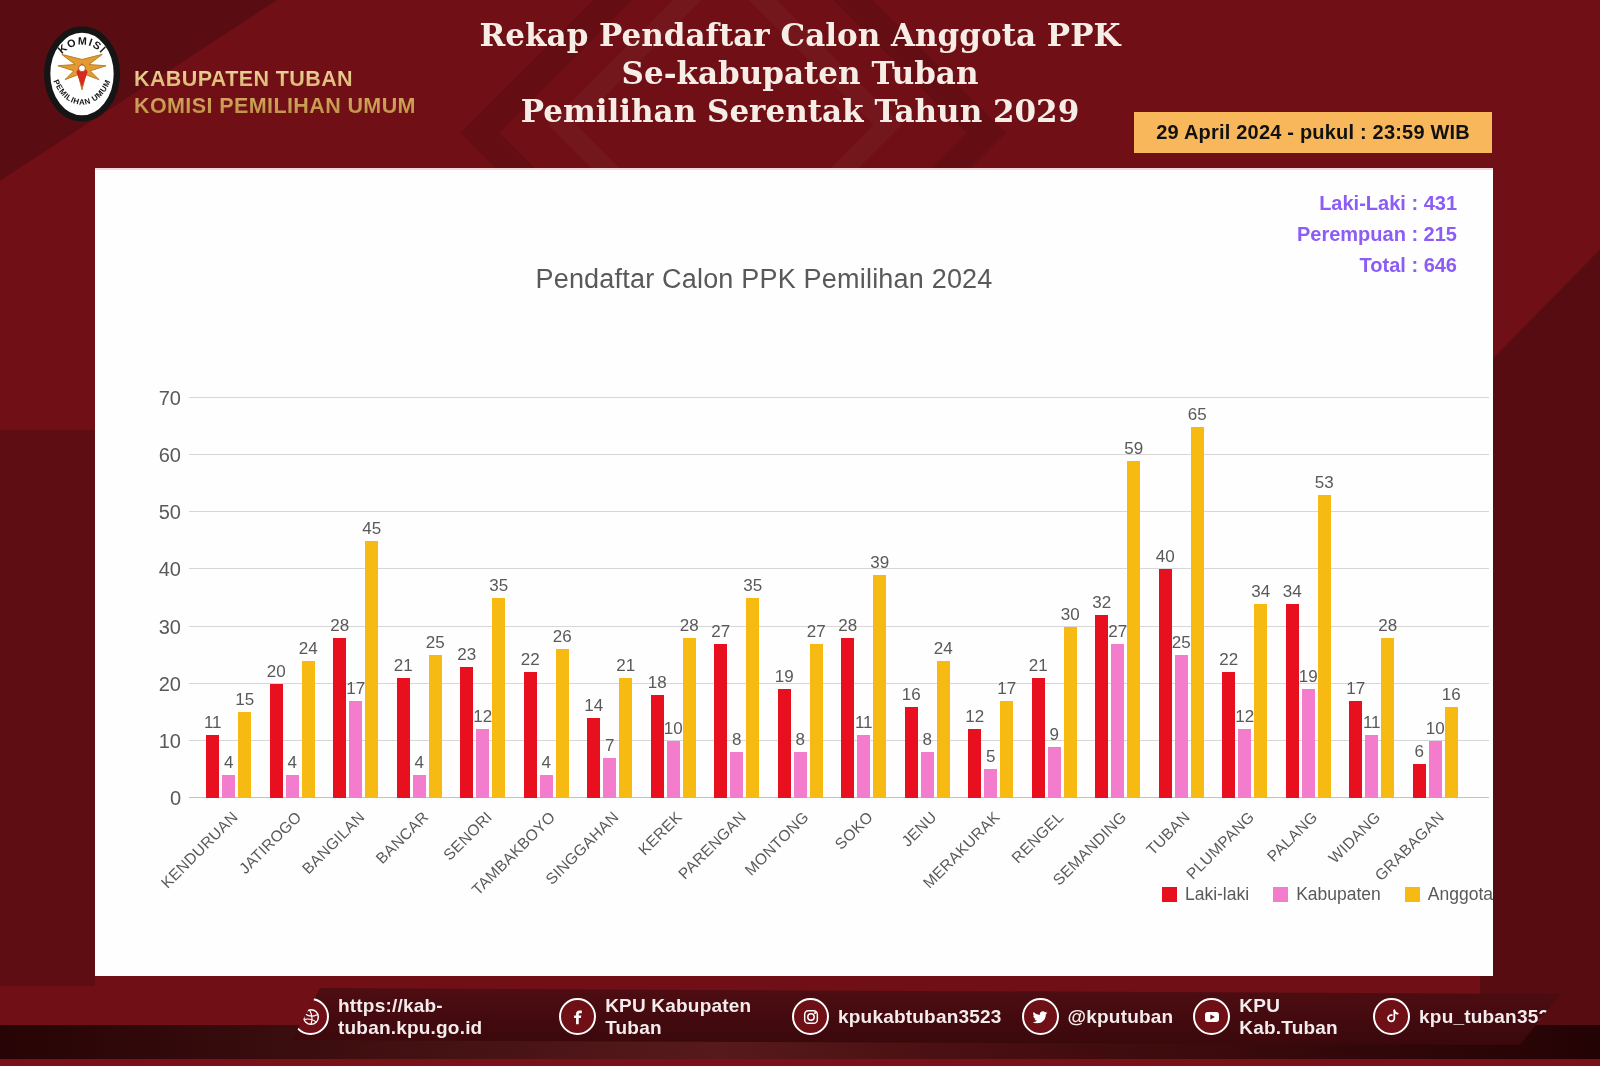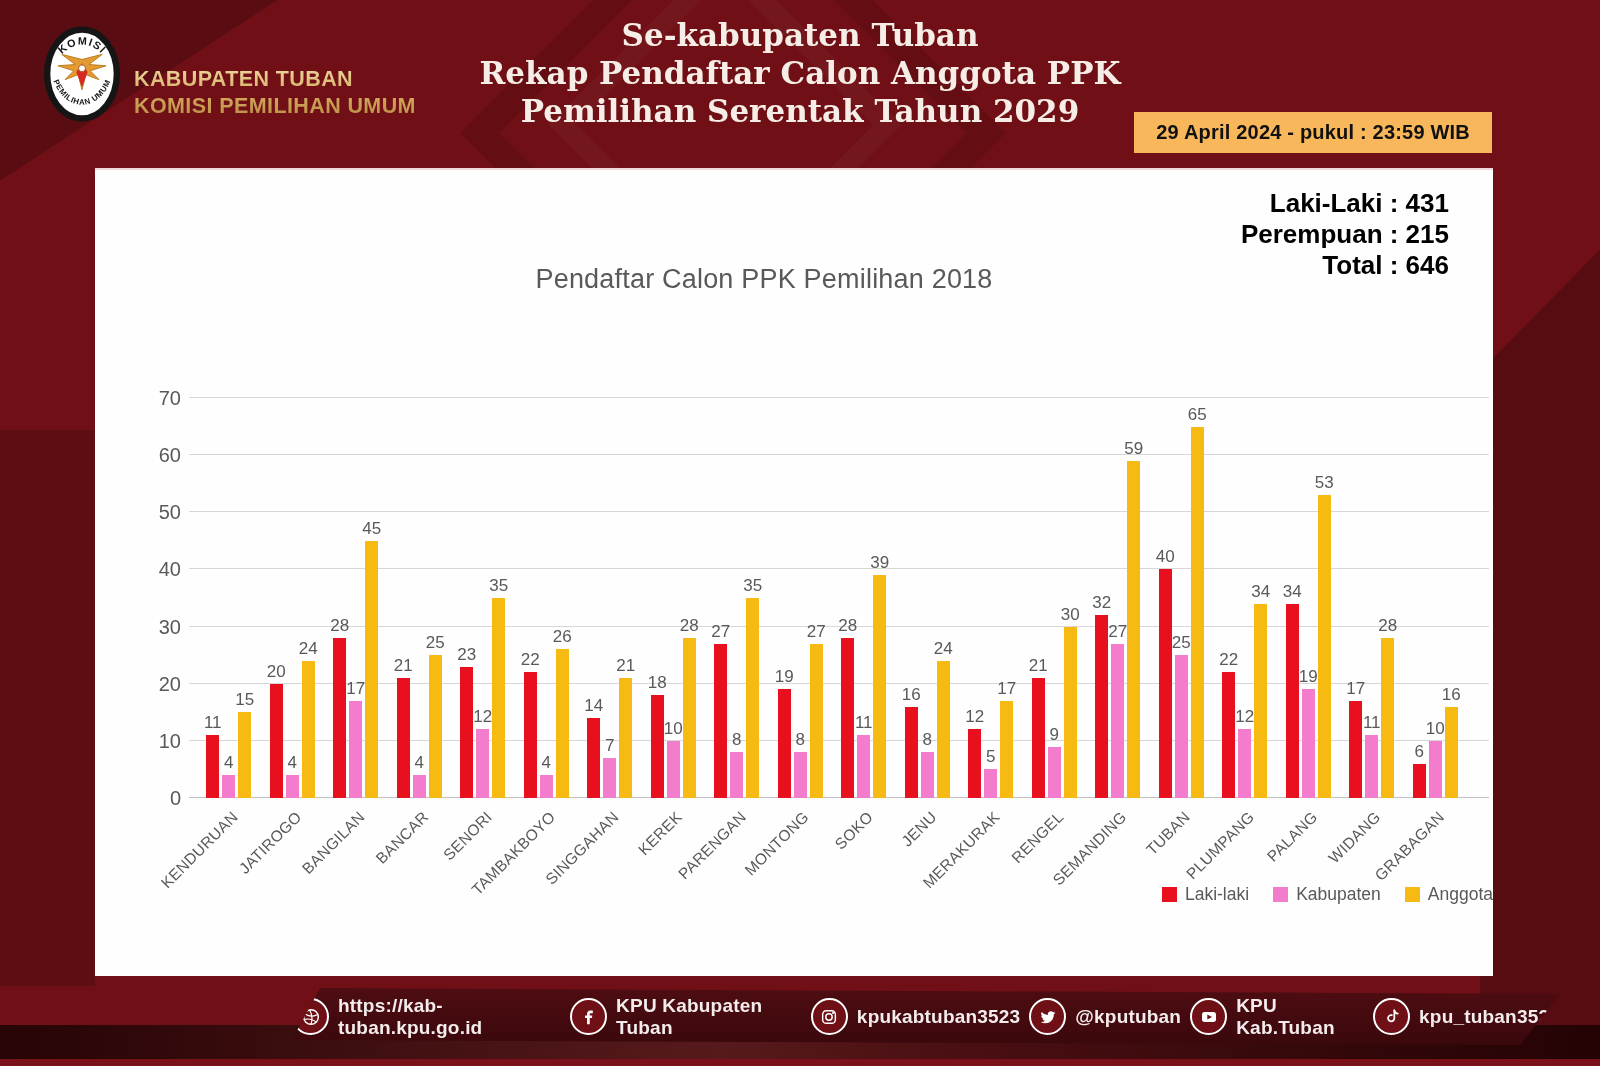--- a/index.html
+++ b/index.html
@@ -25,21 +25,21 @@
     background:linear-gradient(180deg,#efd9a2 0%,#d3a85e 55%,#b98d42 100%);
     -webkit-background-clip:text;background-clip:text;color:transparent;-webkit-text-fill-color:transparent;}
   .main-title{position:absolute;left:380px;width:840px;top:16px;text-align:center;
     font-family:"DejaVu Serif","Liberation Serif",serif;font-size:31px;line-height:38px;
     color:#f6eee6;font-weight:600;}
   .date-badge{position:absolute;right:108px;top:112px;height:41px;display:flex;align-items:center;
     background:#f8b75b;color:#111;font-weight:700;font-size:20px;padding:0 22px;letter-spacing:.2px;}
 
   
   .panel{position:absolute;left:95px;top:168px;width:1398px;height:806px;background:#fefefe;border-top:2px solid #f1d9d9;}
-  .summary{position:absolute;right:44px;top:18px;text-align:right;color:#000000;font-weight:700;font-size:26px;line-height:31px;}
+  .summary{position:absolute;right:36px;top:18px;text-align:right;color:#8b5cf6;font-weight:700;font-size:20px;line-height:31px;}
   .chart-title{position:absolute;left:0;right:60px;top:94px;text-align:center;color:#595959;font-size:27px;letter-spacing:.2px;}
   .yticks{position:absolute;left:28px;top:228px;width:58px;height:400px;}
   .yticks div{position:absolute;right:0;transform:translateY(50%);font-size:20px;color:#595959;}
   .grid{position:absolute;left:94px;right:4px;top:228px;height:400px;}
   .grid div{position:absolute;left:0;right:0;height:1px;background:#d7d7d7;}
   .grid div.zero{background:#c2c2c2;}
   .groups{position:absolute;left:102px;right:26px;top:228px;height:400px;display:flex;}
   .group{flex:1;display:flex;align-items:flex-end;justify-content:center;gap:3px;height:100%;}
   .barcol{width:13px;height:100%;display:flex;flex-direction:column;justify-content:flex-end;align-items:center;}
   .barval{font-size:17px;color:#595959;white-space:nowrap;margin-bottom:2px;}
@@ -52,21 +52,21 @@
   .legend .litem{display:flex;align-items:center;gap:8px;font-size:17.5px;color:#595959;}
   .legend .swatch{width:15px;height:15px;display:inline-block;}
 
   
   .bottom-strip{position:absolute;left:0;right:0;bottom:7px;height:34px;
     background:linear-gradient(90deg,#270405 0%,#571a1c 45%,#4a0f12 60%,#240304 100%);}
   .bottom-line{position:absolute;left:0;right:0;bottom:0;height:7px;background:#79101a;}
   .footer-bar{position:absolute;left:292px;top:988px;width:1268px;height:57px;z-index:3;
     background:linear-gradient(180deg,#4e0d12,#3a080c);
     clip-path:polygon(28px 0,100% 6px,calc(100% - 40px) 100%,0 calc(100% - 5px));
-    display:flex;align-items:center;justify-content:center;gap:9px;}
+    display:flex;align-items:center;justify-content:center;gap:20px;}
   .sitem{display:flex;align-items:center;gap:9px;color:#f4ecec;font-size:19px;font-weight:600;letter-spacing:.2px;}
   .sicon{width:37px;height:37px;border-radius:50%;border:2.5px solid #fff;background:#6f1017;
     display:flex;align-items:center;justify-content:center;box-sizing:border-box;flex:none;}
   .sicon svg{display:block;}
 </style>
 </head>
 <body>
 
 <div class="page">
 
@@ -92,37 +92,37 @@
       <textPath href="#arcBot" startOffset="50%" text-anchor="middle">PEMILIHAN UMUM</textPath>
     </text>
   </svg>
 
   <div class="org">
     <div>KABUPATEN TUBAN</div>
     <div>KOMISI PEMILIHAN UMUM</div>
   </div>
 
   <div class="main-title">
+    <div>Rekap Pendaftar Calon Anggota PPK</div>
     <div>Se-kabupaten Tuban</div>
-    <div>Rekap Pendaftar Calon Anggota PPK</div>
     <div>Pemilihan Serentak Tahun 2029</div>
   </div>
 
   <div class="date-badge">
     <span>29 April 2024 - pukul : 23:59 WIB</span>
   </div>
 
   <div class="panel">
     <div class="summary">
       <div>Laki-Laki : 431</div>
       <div>Perempuan : 215</div>
       <div>Total :  646</div>
     </div>
 
-    <div class="chart-title">Pendaftar Calon PPK Pemilihan 2018</div>
+    <div class="chart-title">Pendaftar Calon PPK Pemilihan 2024</div>
 
     <div class="yticks">
         <div style="bottom: 0%;">0</div>
         <div style="bottom: 14.2857%;">10</div>
         <div style="bottom: 28.5714%;">20</div>
         <div style="bottom: 42.8571%;">30</div>
         <div style="bottom: 57.1429%;">40</div>
         <div style="bottom: 71.4286%;">50</div>
         <div style="bottom: 85.7143%;">60</div>
         <div style="bottom: 100%;">70</div>

